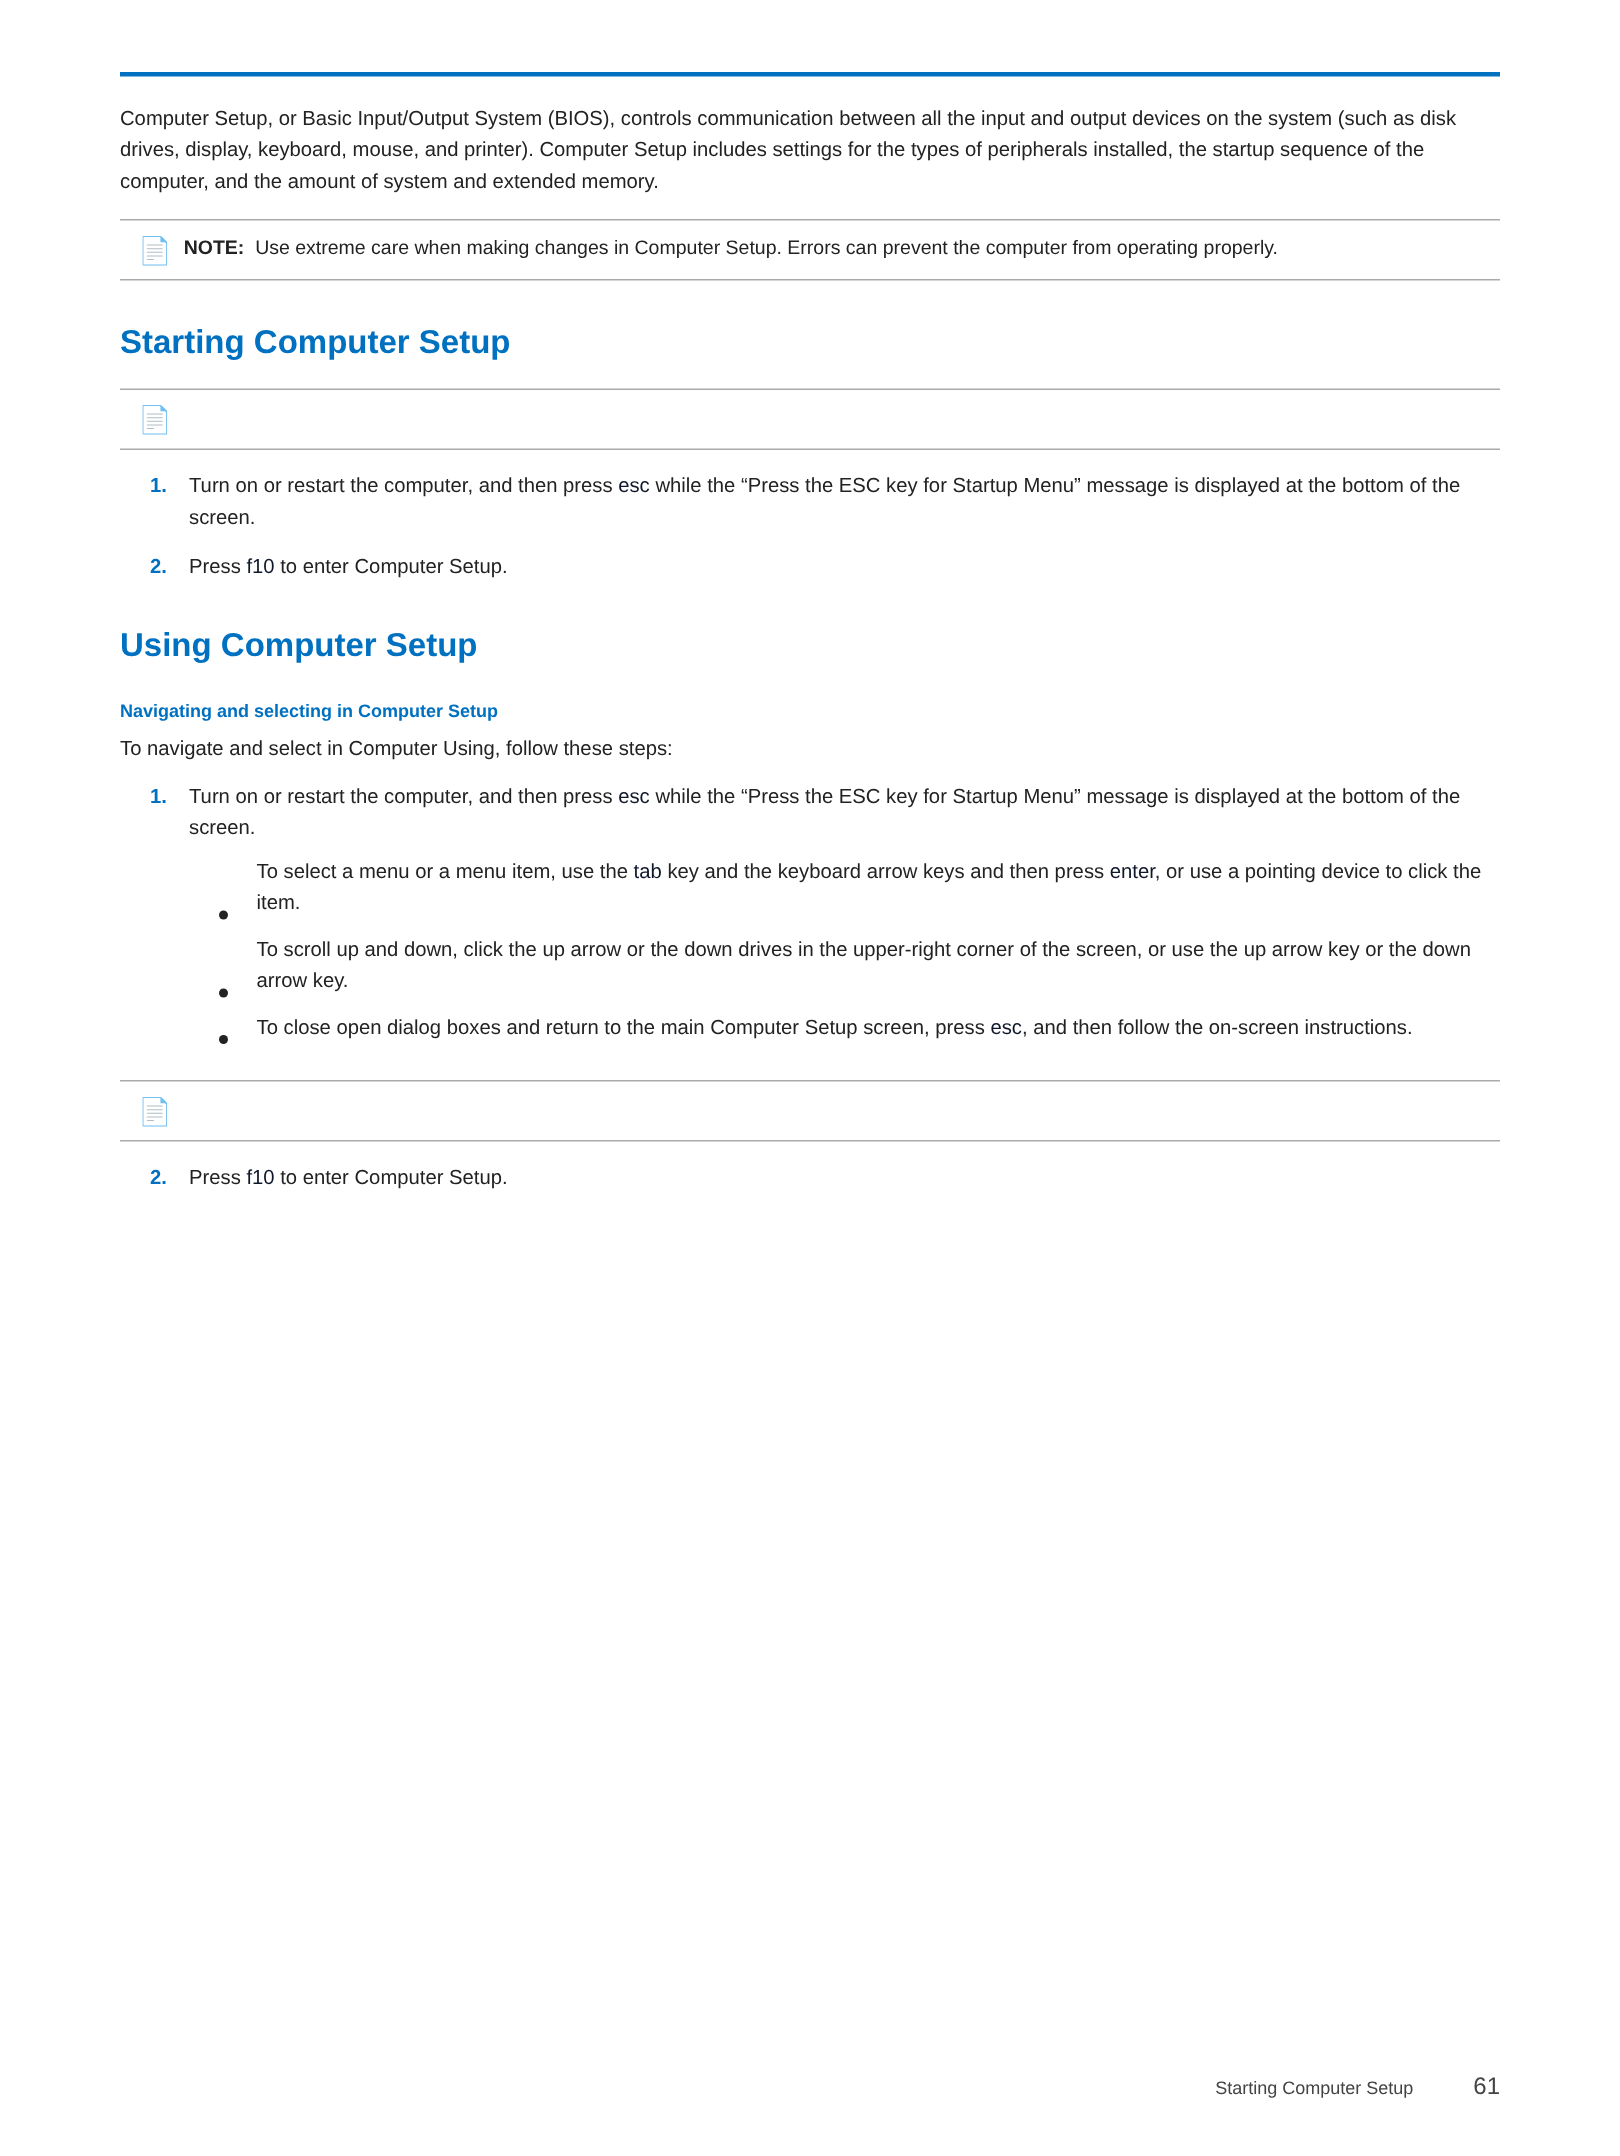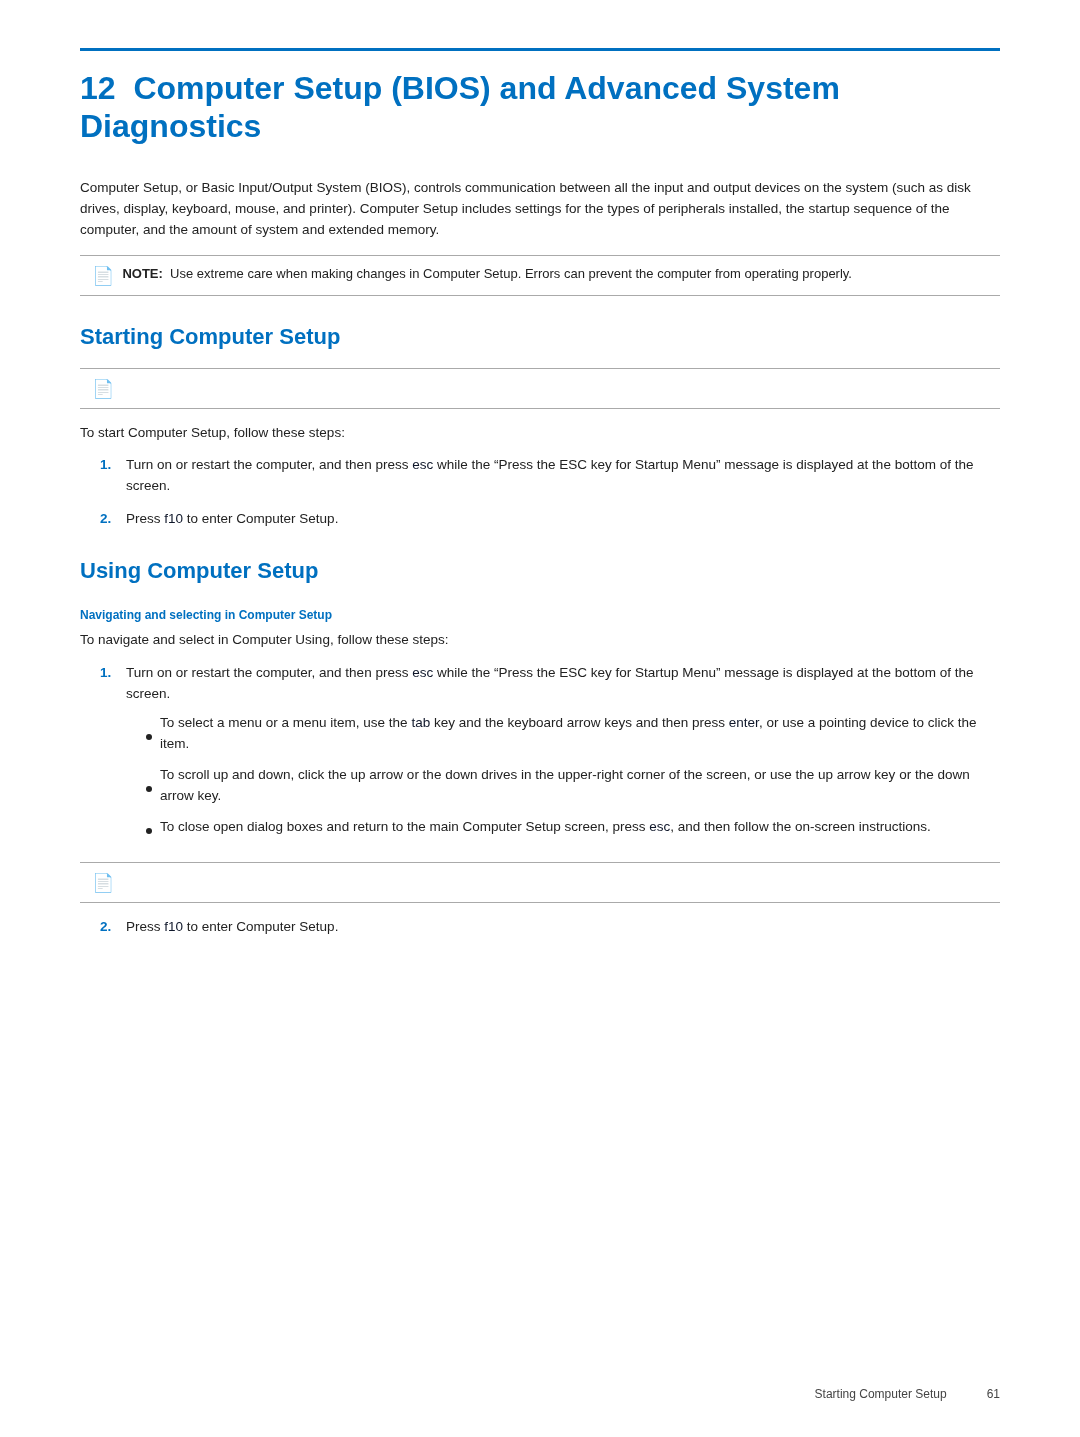--- a/index.html
+++ b/index.html
@@ -129,22 +129,22 @@
 
     
     .bullet-list {
       list-style: none;
       padding: 0;
       margin: 8px 0 4px 20px;
     }
 
     .bullet-list li {
       display: flex;
-      align-items: center;
-      gap: 8px;
+      align-items: flex-end;
+      gap: 19px;
       margin-bottom: 10px;
       font-size: 13.5px;
       line-height: 1.55;
     }
 
     .bullet-dot {
       width: 6px;
       height: 6px;
       background: #222;
       border-radius: 50%;
@@ -164,51 +164,47 @@
       gap: 40px;
     }
 
     .footer-text {
       color: #444;
       font-size: 12px;
     }
 
     .footer-page-number {
       color: #444;
-      font-size: 12px;
+      font-size: 16px;
     }
   </style>
 </head>
 <body>
 
 <div class="page-container">
 
   <hr class="top-rule">
 
-  <h1 class="chapter-title">
-    <span>12</span>&nbsp;&nbsp;<span>Computer Setup (BIOS) and Advanced System Diagnostics</span>
-  </h1>
 
   <p class="body-text">Computer Setup, or Basic Input/Output System (BIOS), controls communication between all the input and output devices on the system (such as disk drives, display, keyboard, mouse, and printer). Computer Setup includes settings for the types of peripherals installed, the startup sequence of the computer, and the amount of system and extended memory.</p>
 
   <div class="note-box">
     <span class="note-icon">📄</span>
     <span class="note-text">
       <span class="note-label">NOTE:</span>
       &nbsp;<span>Use extreme care when making changes in Computer Setup. Errors can prevent the computer from operating properly.</span>
     </span>
   </div>
 
   <h2 class="section-heading">Starting Computer Setup</h2>
 
   <div class="note-box">
     <span class="note-icon">📄</span>
   </div>
 
-  <p class="body-text">To start Computer Setup, follow these steps:</p>
 
   <ol class="steps-list">
     <li>
       <span class="step-number">1.</span>
       <span class="step-content">
         Turn on or restart the computer, and then press <span class="key-ref">esc</span> while the “Press the ESC key for Startup Menu” message is displayed at the bottom of the screen.
       </span>
     </li>
     <li>
       <span class="step-number">2.</span>

